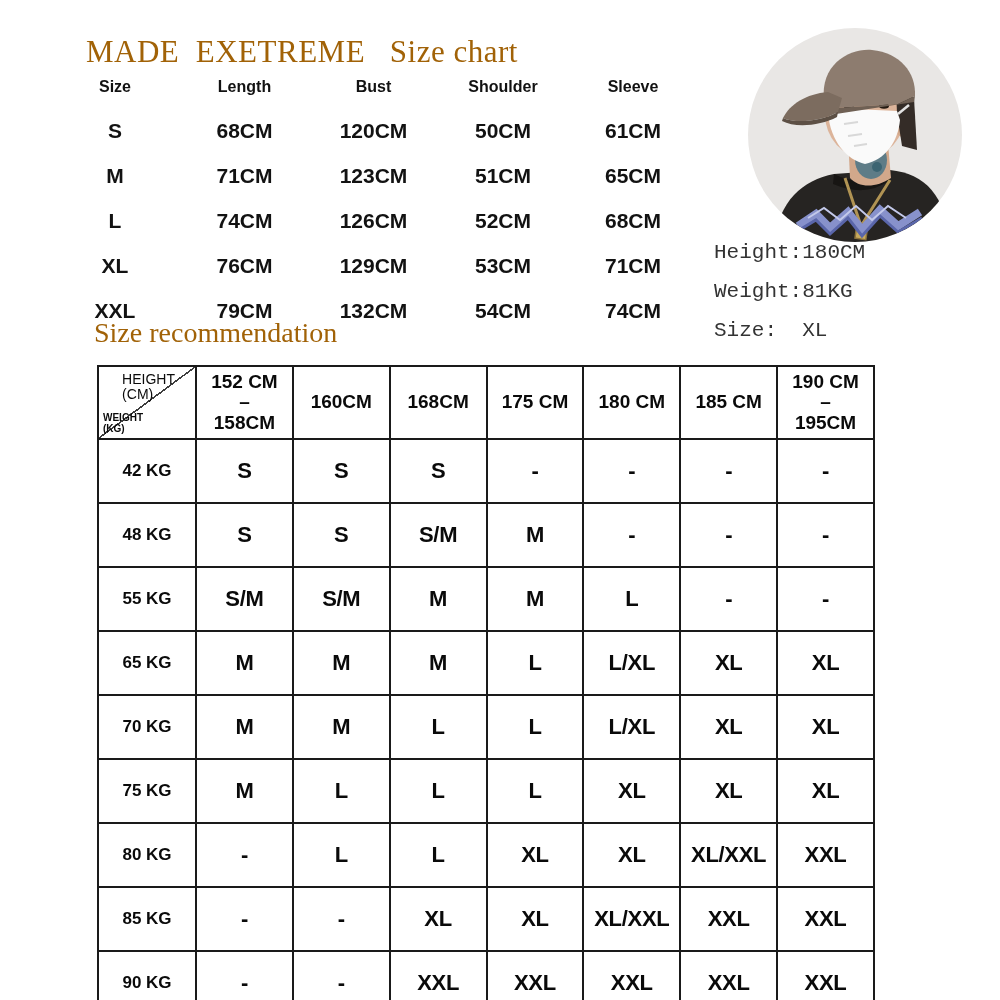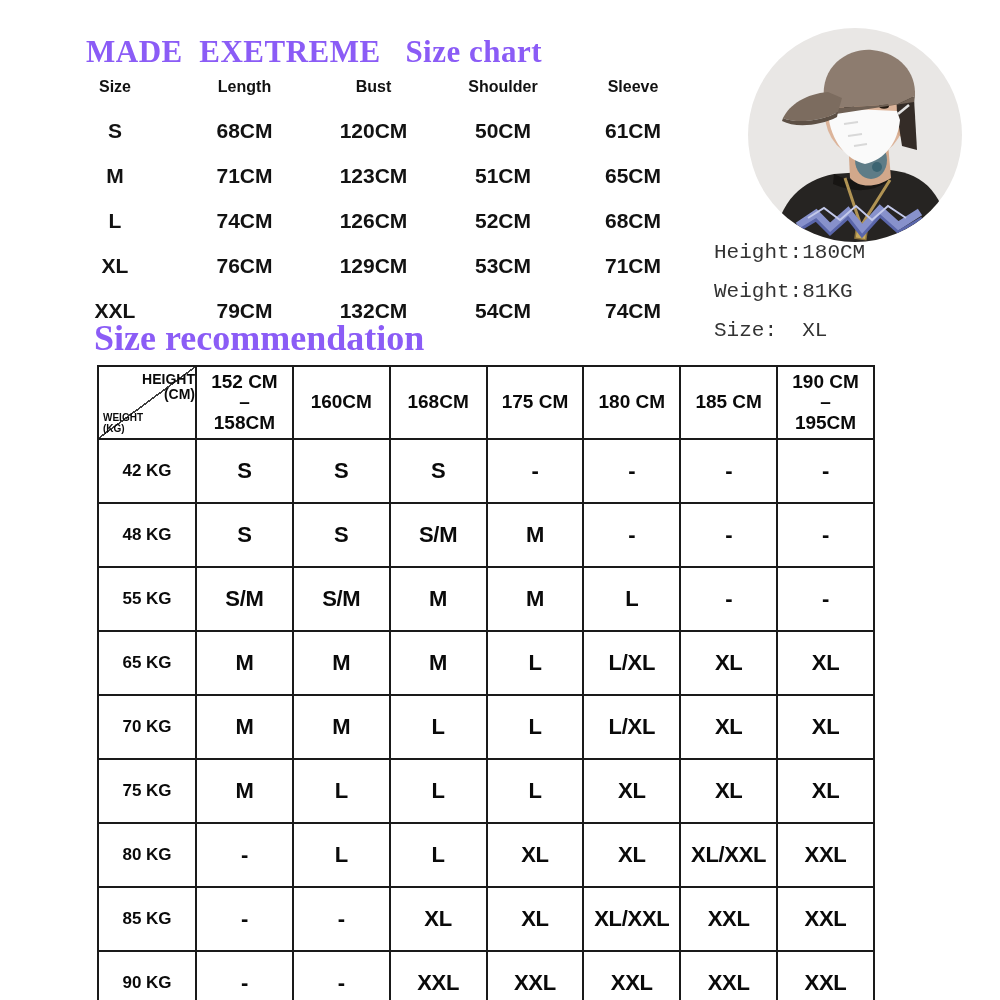--- a/index.html
+++ b/index.html
@@ -1,22 +1,22 @@
 <!DOCTYPE html>
 <html><head>
 <meta charset="utf-8">
 <style>
   html,body{margin:0;padding:0;background:#ffffff;}
   .page{position:relative;width:1000px;height:1000px;background:#fff;overflow:hidden;
         font-family:"Liberation Sans","DejaVu Sans",sans-serif;color:#0e0e0e;}
 
   .serif-title{position:absolute;font-family:"Liberation Serif","DejaVu Serif",serif;
-        font-weight:700;color:#8b5cf6;white-space:pre;}
+        font-weight:400;color:#a16207;white-space:pre;}
   #main-title{left:86px;top:34px;font-size:31px;letter-spacing:0.5px;}
-  #rec-heading{left:94px;top:317px;font-size:36px;}
+  #rec-heading{left:94px;top:317px;font-size:28px;}
 
   
   .measure-table{position:absolute;left:50px;top:66px;width:648px;border-collapse:collapse;
         table-layout:fixed;text-align:center;}
   .measure-table th{height:40px;font-size:16px;font-weight:700;color:#121212;}
   .measure-table td{height:43px;font-size:21px;font-weight:700;color:#121212;}
 
   
   .photo{position:absolute;left:748px;top:28px;width:214px;height:214px;border-radius:50%;
         overflow:hidden;}
@@ -29,21 +29,21 @@
         border-collapse:collapse;table-layout:fixed;text-align:center;}
   .rec-table th,.rec-table td{border:2px solid #1a1a1a;padding:0;vertical-align:middle;}
   .rec-table thead tr{height:73px;}
   .rec-table tbody tr{height:64px;}
   .rec-table thead th{font-size:19px;font-weight:700;line-height:1.08;white-space:pre-line;color:#0a0a0a;}
   .rec-table td{font-size:22px;font-weight:700;letter-spacing:-0.3px;color:#0a0a0a;}
   .rec-table td.wcell{font-size:17px;font-weight:700;letter-spacing:0;white-space:pre-line;line-height:1.15;}
 
   .corner{position:relative;
         background:linear-gradient(to bottom right,rgba(0,0,0,0) 49.3%,#3d3d3d 49.3%,#3d3d3d 50.7%,rgba(0,0,0,0) 50.7%);}
-  .corner .c-top{position:absolute;top:5px;right:0;text-align:right;font-size:14px;font-weight:700;
+  .corner .c-top{position:absolute;top:5px;right:20px;text-align:left;font-size:14px;font-weight:400;
         line-height:1.1;white-space:pre-line;}
   .corner .c-bottom{position:absolute;bottom:4px;left:4px;text-align:left;font-size:10px;font-weight:700;
         line-height:1.1;white-space:pre-line;}
 </style>
 </head>
 <body>
 
 <div class="page">
 
   <div id="main-title" class="serif-title">MADE  EXETREME   Size chart</div>

